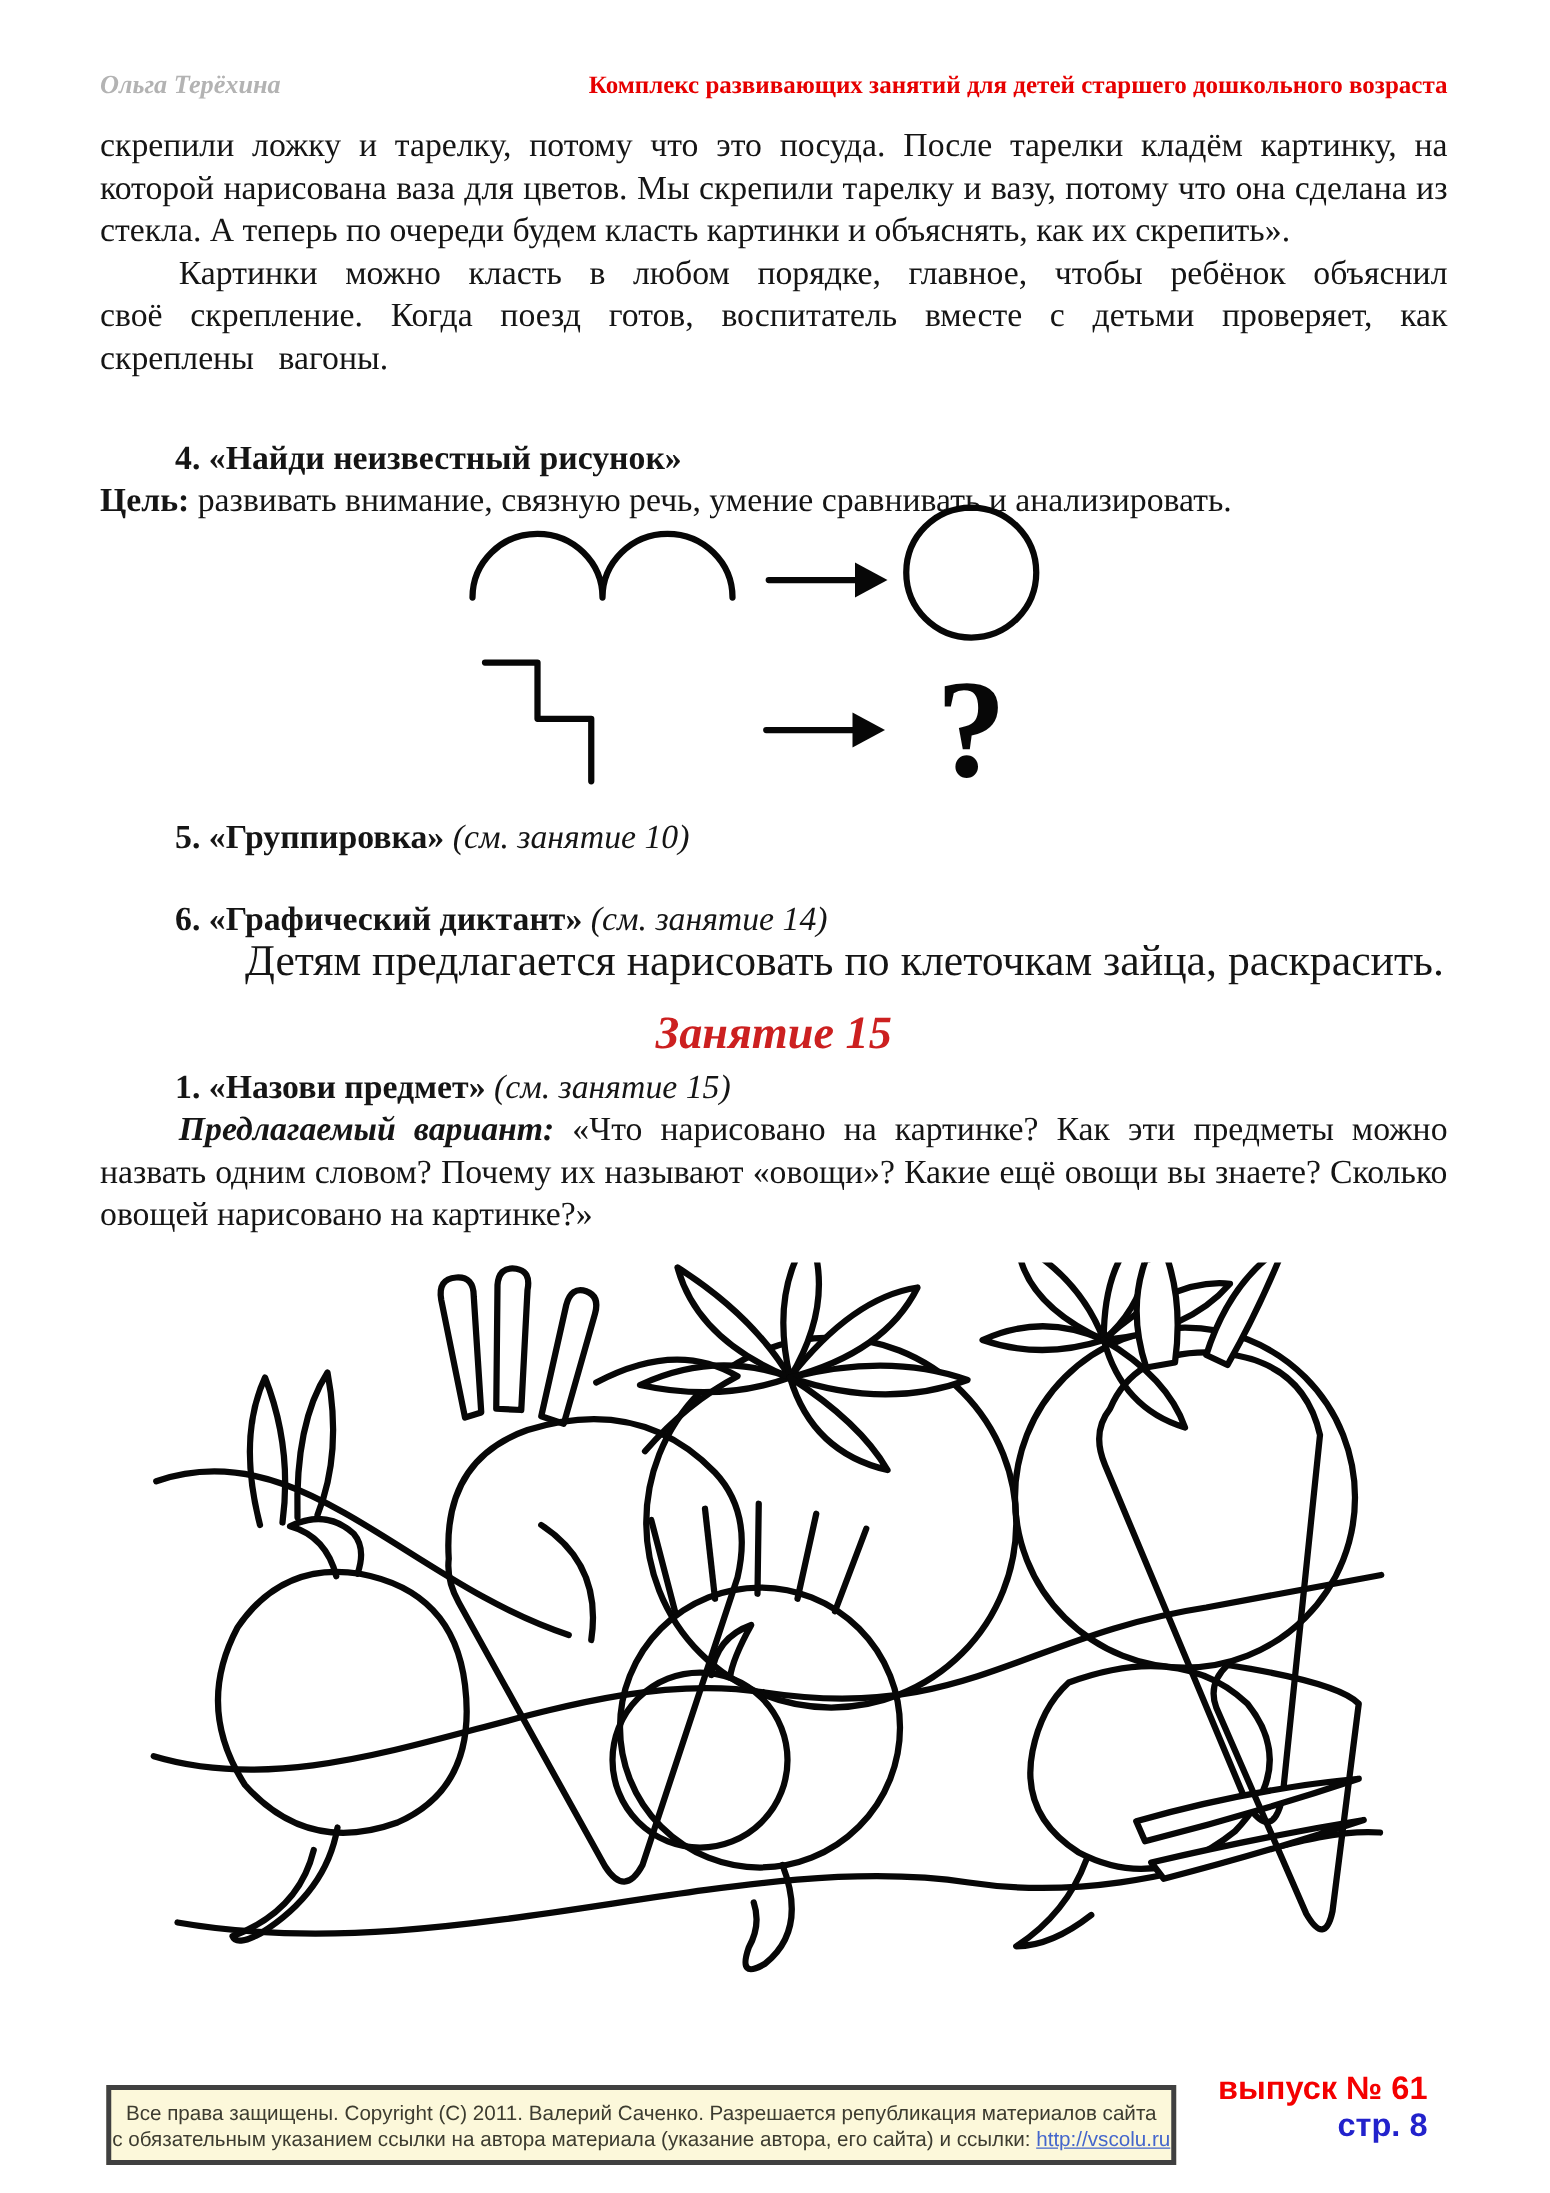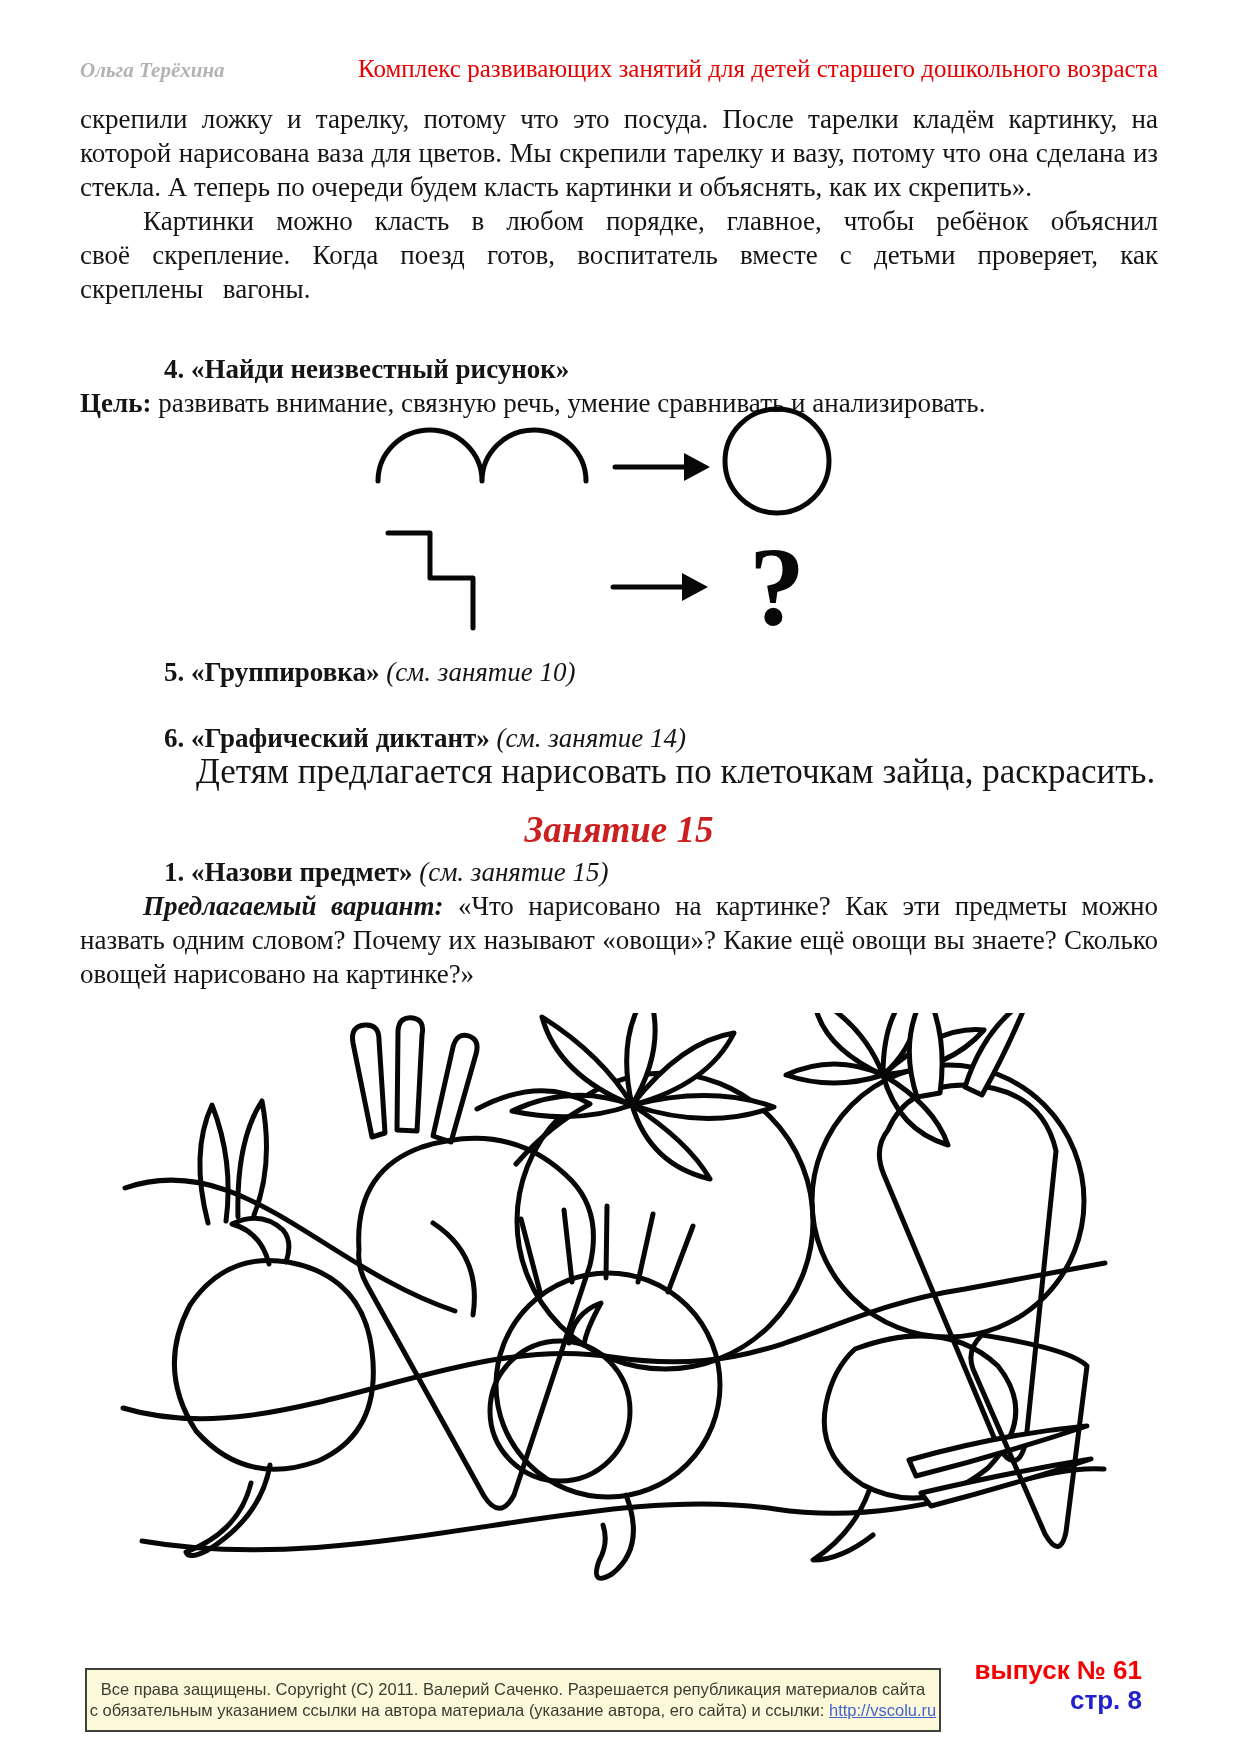--- a/index.html
+++ b/index.html
@@ -6,27 +6,27 @@
   body {
     width:1240px; height:1754px; position:relative;
     background:#ffffff; color:#151515;
     font-family:"Liberation Serif", serif;
     overflow:hidden;
   }
   .content { position:absolute; left:80px; top:55px; width:1078px; }
 
   .hdr { display:flex; align-items:baseline;gap:40px; }
   .author { color:#b3b3b3; font-style:italic; font-weight:bold; font-size:21px; white-space:nowrap; }
-  .doc-title { color:#e60000; font-weight:normal; font-size:25px; margin-left:auto; text-align:right; white-space:nowrap; }
+  .doc-title { color:#e60000; font-weight:bold; font-size:20px; margin-left:auto; text-align:right; white-space:nowrap; }
 
   p.body { font-size:27px; line-height:34px; text-align:justify; }
   .p1 { margin-top:19px; }
   .p2 { text-indent:63px; word-spacing:13px; }
 
-  .h-num { font-weight:bold; font-size:27px; line-height:34px; margin-left:84px; }
+  .h-num { font-weight:bold; font-size:27px; line-height:34px; margin-left:60px; }
   .h4 { margin-top:46px; }
   .ref { font-weight:normal; font-style:italic; }
   .goal-line { font-size:27px; line-height:34px; }
   .goal-label { font-weight:bold; }
   .ped { text-indent:63px; word-spacing:7px; }
 
   .fig1 { margin-left:260px; margin-top:-20px; height:240px; width:470px; }
   .fig1 svg { overflow:visible; display:block; }
 
   .h5 { margin-top:15px; }
@@ -38,21 +38,21 @@
     font-size:37px; line-height:50px; font-weight:bold; font-style:italic;
   }
   .variant { text-indent:63px; }
   .variant-label { font-weight:bold; font-style:italic; }
 
   .veg-fig { margin-left:40px; margin-top:22px; width:990px; height:570px; }
   .veg-fig svg { display:block; }
 
   .footer-band {
     position:absolute; left:85px; top:1668px; width:856px; height:64px;
-    background:#fcf8da; border:2px solid #404040;
+    background:#fcf8da; border:4px solid #404040;
     font-family:"Liberation Sans", sans-serif; font-size:16.5px; line-height:21px;
     color:#3d3c30; text-align:center; padding-top:9px;
   }
   .flink { color:#4466cc; text-decoration:underline; cursor:pointer; }
   .issue-block {
     position:absolute; top:1655px; right:98px; text-align:right;
     font-family:"Liberation Sans", sans-serif; font-weight:bold;
     font-size:26px; line-height:30px; white-space:nowrap;
   }
   .issue { color:#f40000; }

